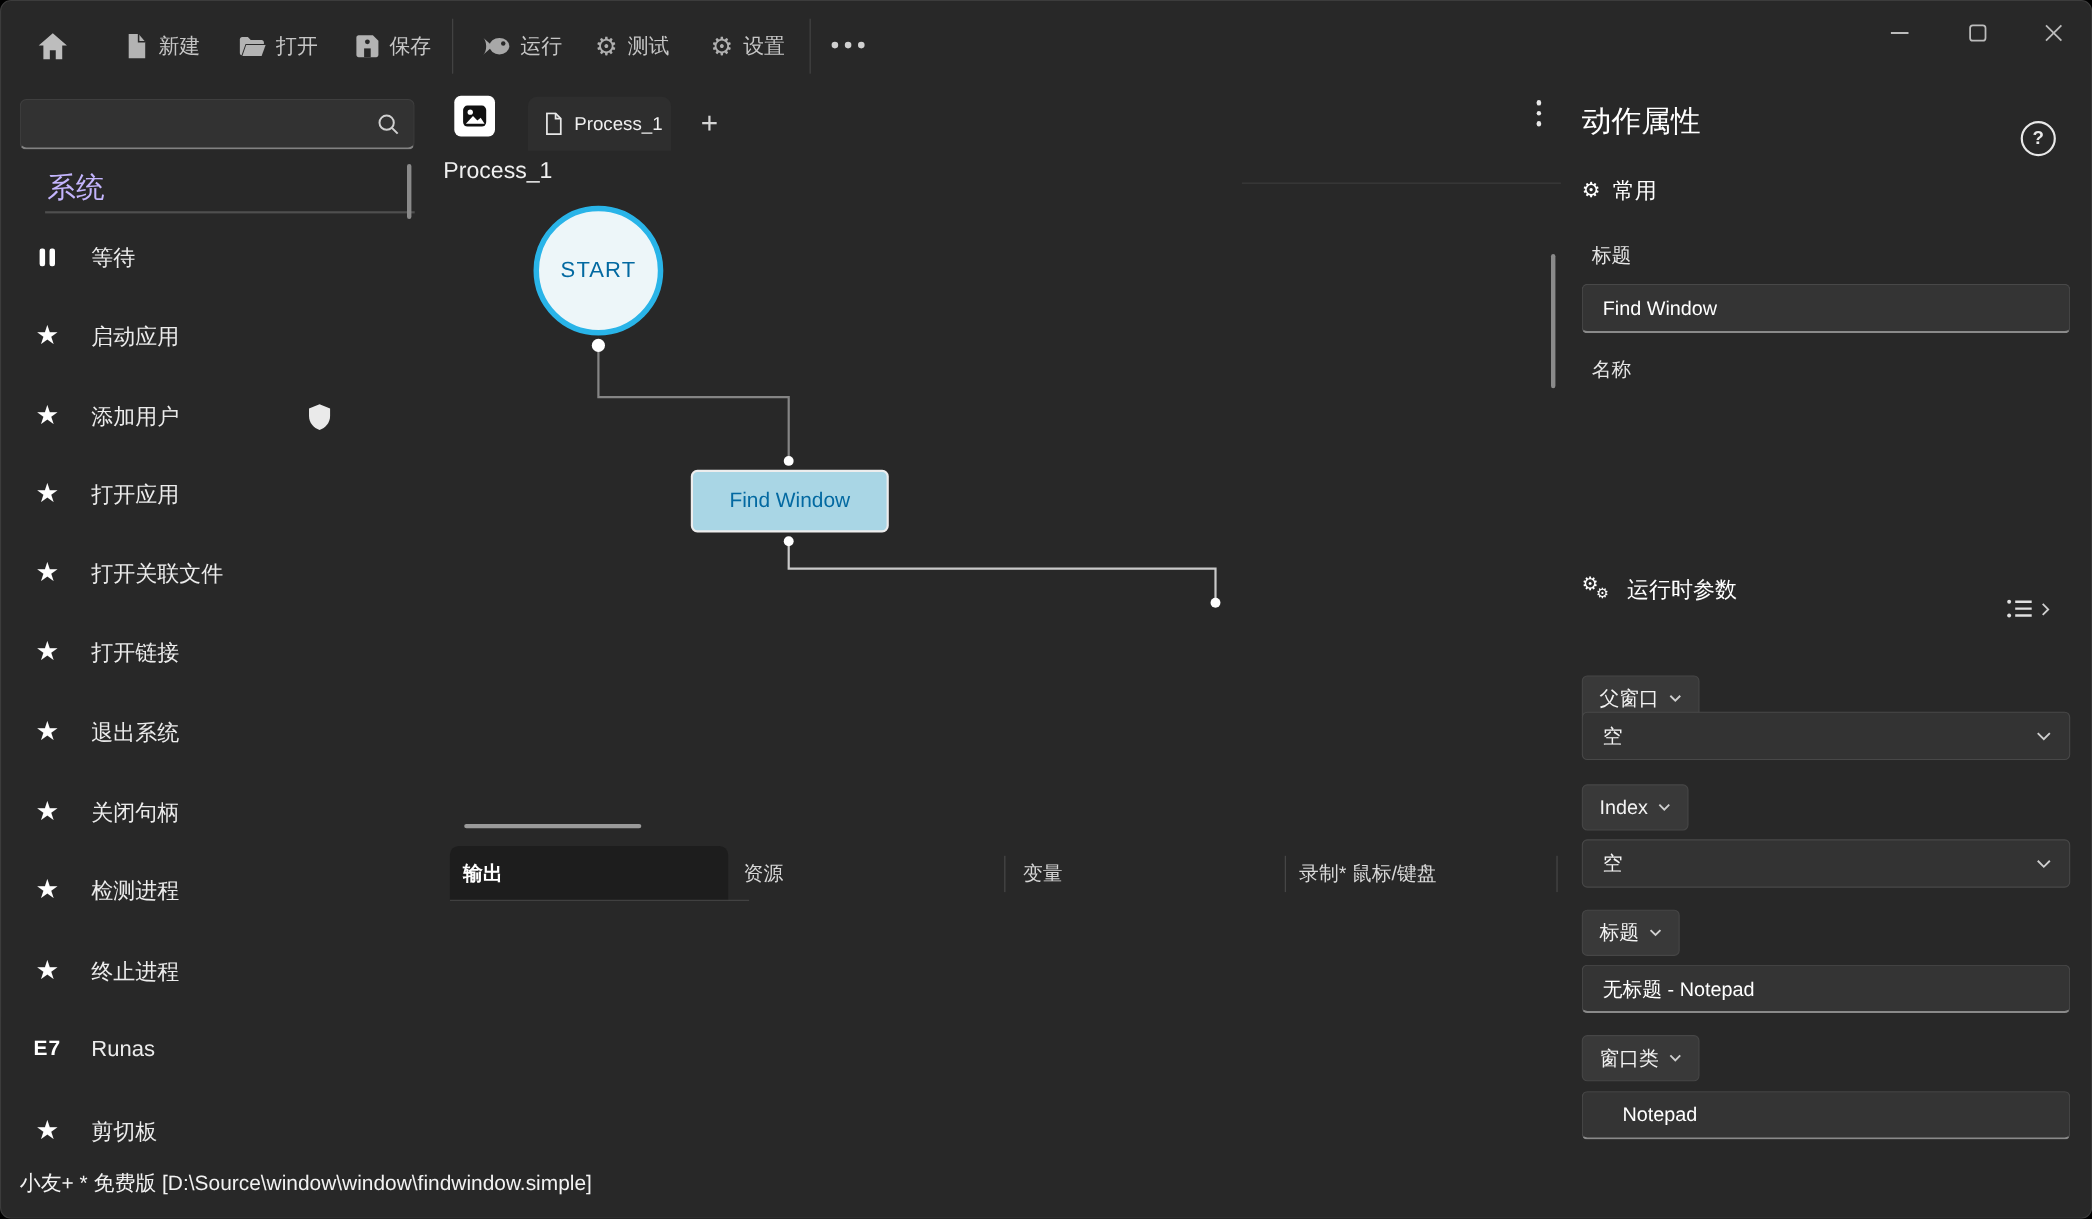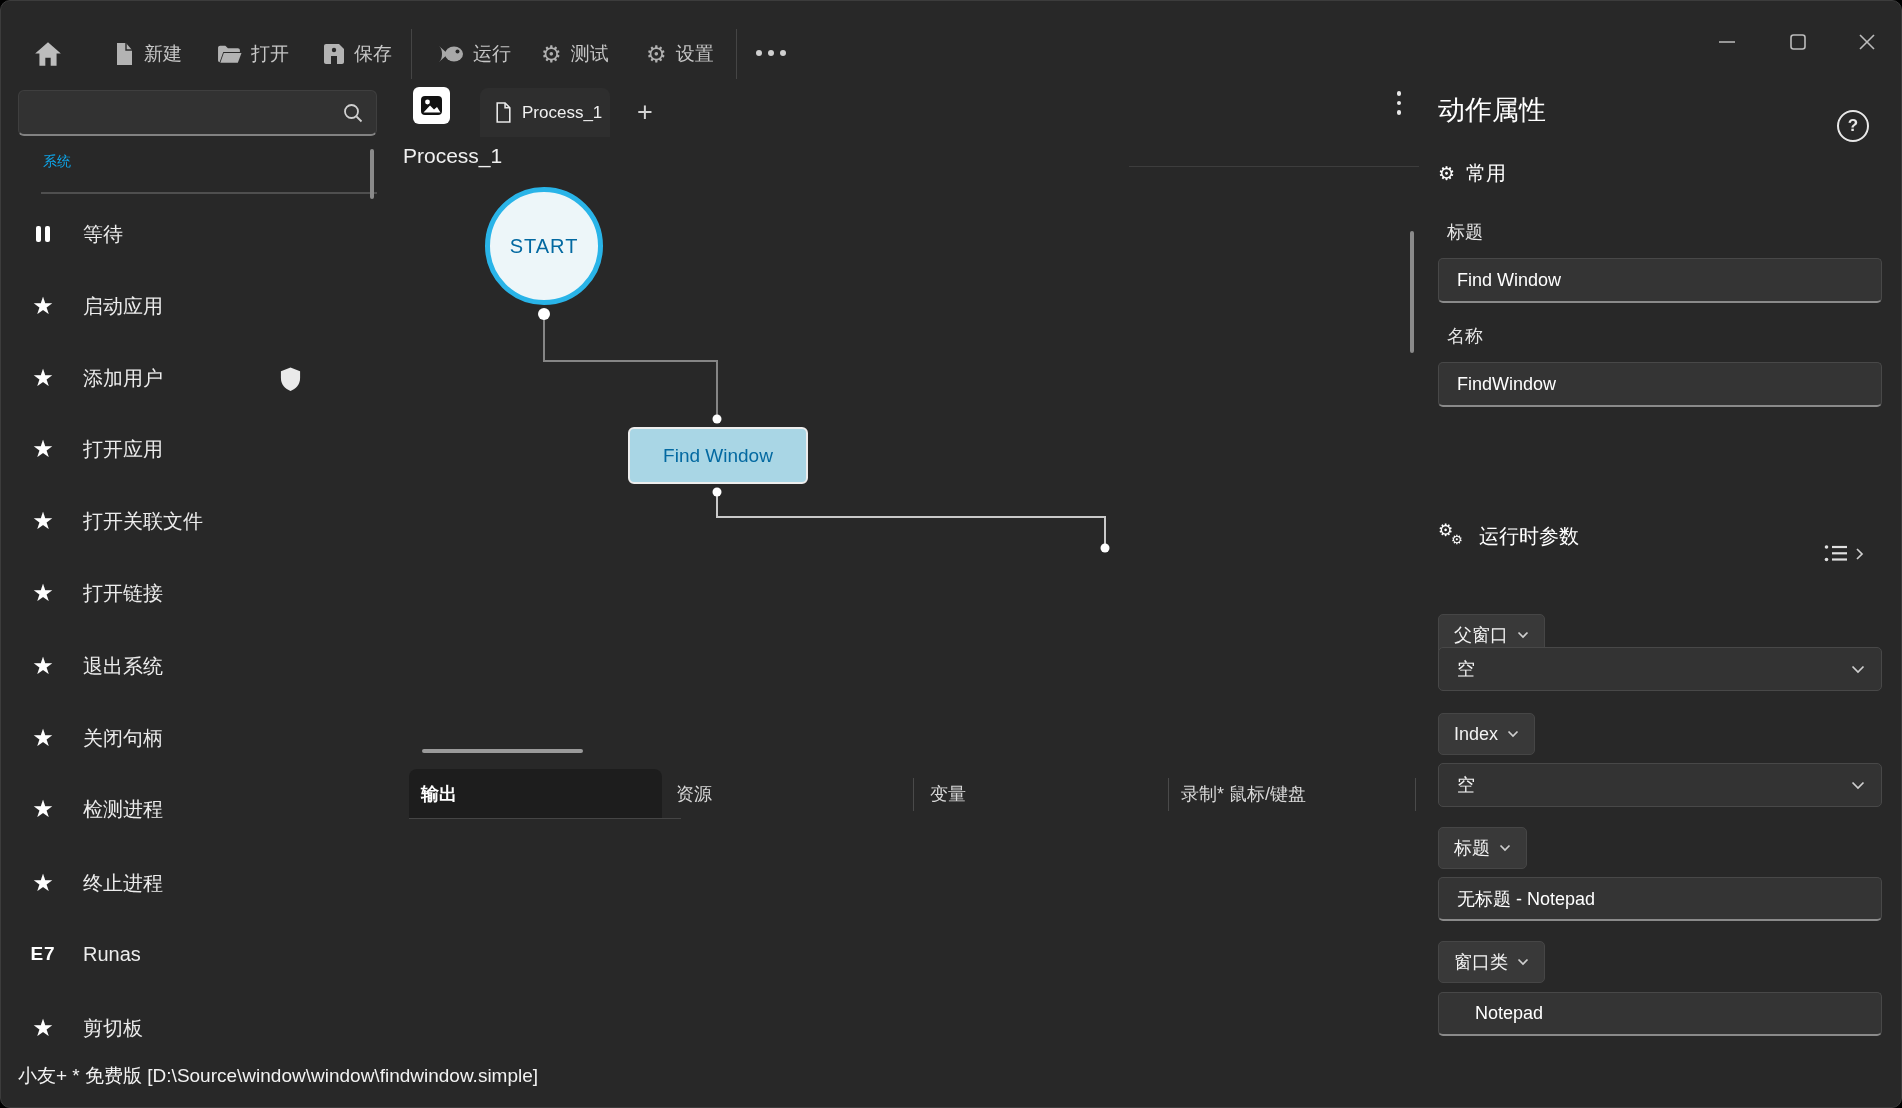--- a/index.html
+++ b/index.html
@@ -4,35 +4,35 @@
 <style>
   * { margin:0; padding:0; box-sizing:border-box; }
   html,body { background:#000; width:1902px; height:1108px; overflow:hidden; }
   body { font-family:"Liberation Sans","DejaVu Sans",sans-serif; }
   .window {
     position:relative; width:1902px; height:1108px;
     background:#282828; border-radius:10px; border:1px solid #3c3c3c; overflow:hidden;
     color:#e8e8e8;
   }
   
-  .titlebar { position:absolute; left:0; top:16px; right:0; height:73px; }
+  .titlebar { position:absolute; left:0; top:4px; right:0; height:73px; }
   .tb-btn { position:absolute; top:15px; height:44px; display:flex; align-items:center; gap:9px; color:#c6c6c6; font-size:19px; cursor:default; }
   .tb-btn svg, .tb-btn .glyph { flex:0 0 auto; }
   .glyph-gear { font-size:23px; color:#b0b0b0; line-height:1; }
   .tb-sep { position:absolute; top:12px; width:1px; height:50px; background:#454545; }
   .more-dots { position:absolute; top:33px; display:flex; gap:6px; }
   .more-dots i { width:6px; height:6px; border-radius:50%; background:#d0d0d0; }
   .win-ctl { position:absolute; top:6px; width:46px; height:38px; display:flex; align-items:center; justify-content:center; }
   
   .sidebar { position:absolute; left:0; top:73px; width:400px; bottom:0; }
   .search-box { position:absolute; left:17px; top:16px; width:359px; height:46px;
     background:#323232; border:1px solid #3f3f3f; border-bottom:2px solid #828282; border-radius:6px; }
   .search-box input { position:absolute; left:14px; top:0; width:300px; height:100%; background:transparent; border:none; outline:none; color:#eee; font-size:18px; font-family:inherit; }
   .search-box .mag { position:absolute; right:12px; top:11px; }
-  .group-title { position:absolute; left:42px; top:79px; font-size:14px; color:#0ea5e9; }
+  .group-title { position:absolute; left:42px; top:79px; font-size:26px; color:#c4b5fd; }
   .group-underline { position:absolute; left:40px; top:118px; width:336px; height:2px; background:#4f4f4f; }
   .side-scroll { position:absolute; left:369px; top:75px; width:4px; height:50px; background:#8a8a8a; border-radius:2px; }
   .side-row { position:absolute; left:0; width:400px; height:72px; display:flex; align-items:center; cursor:default; }
   .side-row .ic { position:absolute; left:26px; width:32px; display:flex; justify-content:center; align-items:center; }
   .side-row .star { font-size:24px; color:#fff; line-height:1; }
   .side-row .e7 { font-size:19px; font-weight:bold; color:#fff; letter-spacing:1px; }
   .side-row .lbl { position:absolute; left:82px; font-size:20px; color:#ececec; }
   .shield-badge { position:absolute; left:278px; top:292px; }
   
   .canvas { position:absolute; left:400px; top:73px; width:1018px; height:1035px; }
@@ -284,21 +284,20 @@
 
     <div class="section-hd sec-common">
       <span class="gear-one">⚙</span>
       <span>常用</span>
     </div>
 
     <div class="field-lbl" style="top:146px;">标题</div>
     <input class="ctl-input" style="top: 184px;" readonly="" value="Find Window">
 
     <div class="field-lbl" style="top:250px;">名称</div>
-    <input class="ctl-input" style="top: 288px;" readonly="" value="FindWindow">
 
     <div class="section-hd sec-runtime">
       <span class="gear-two">
         <span class="g1">⚙</span>
         <span class="g2">⚙</span>
       </span>
       <span>运行时参数</span>
     </div>
     <div class="list-btn">
       <svg width="24" height="19" viewBox="0 0 24 19">

